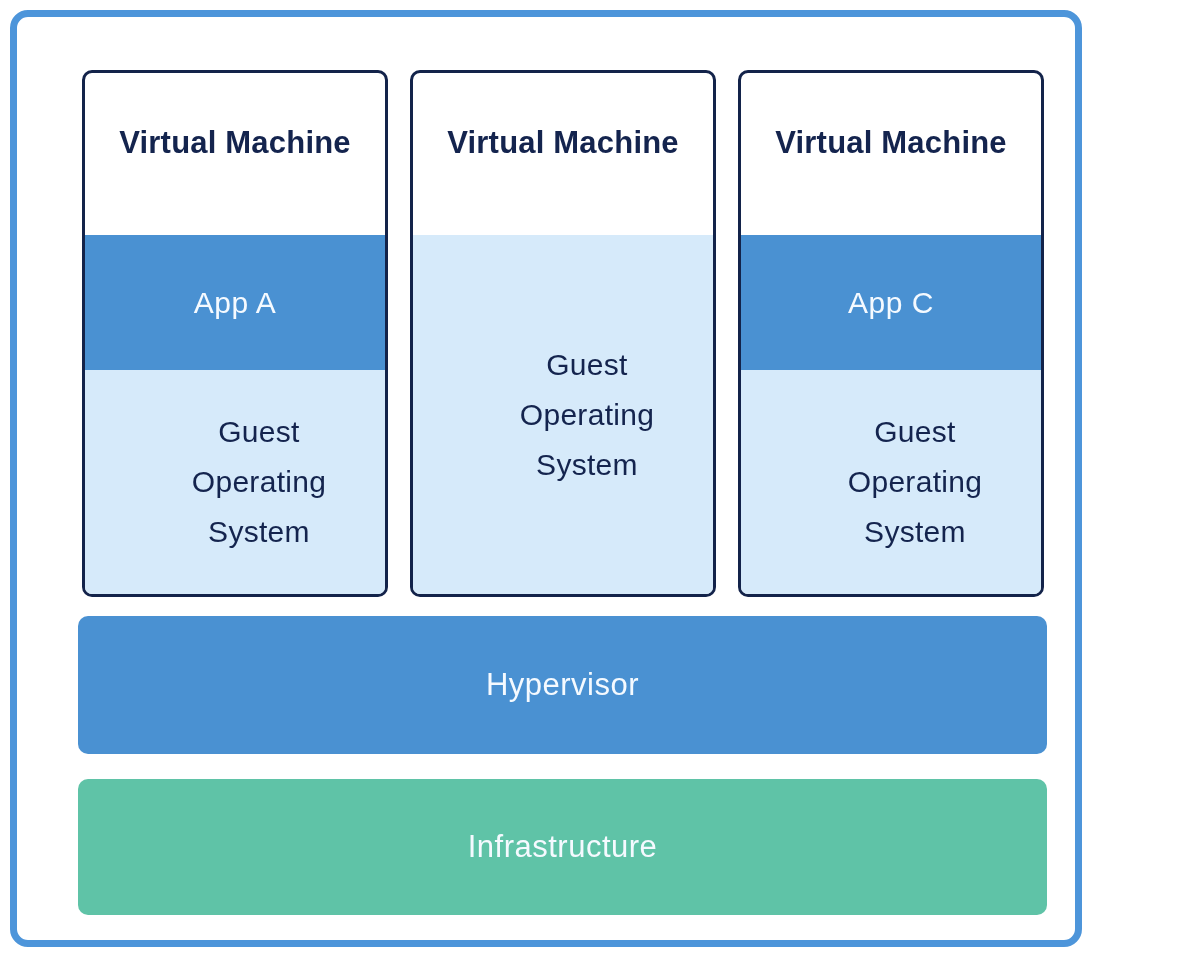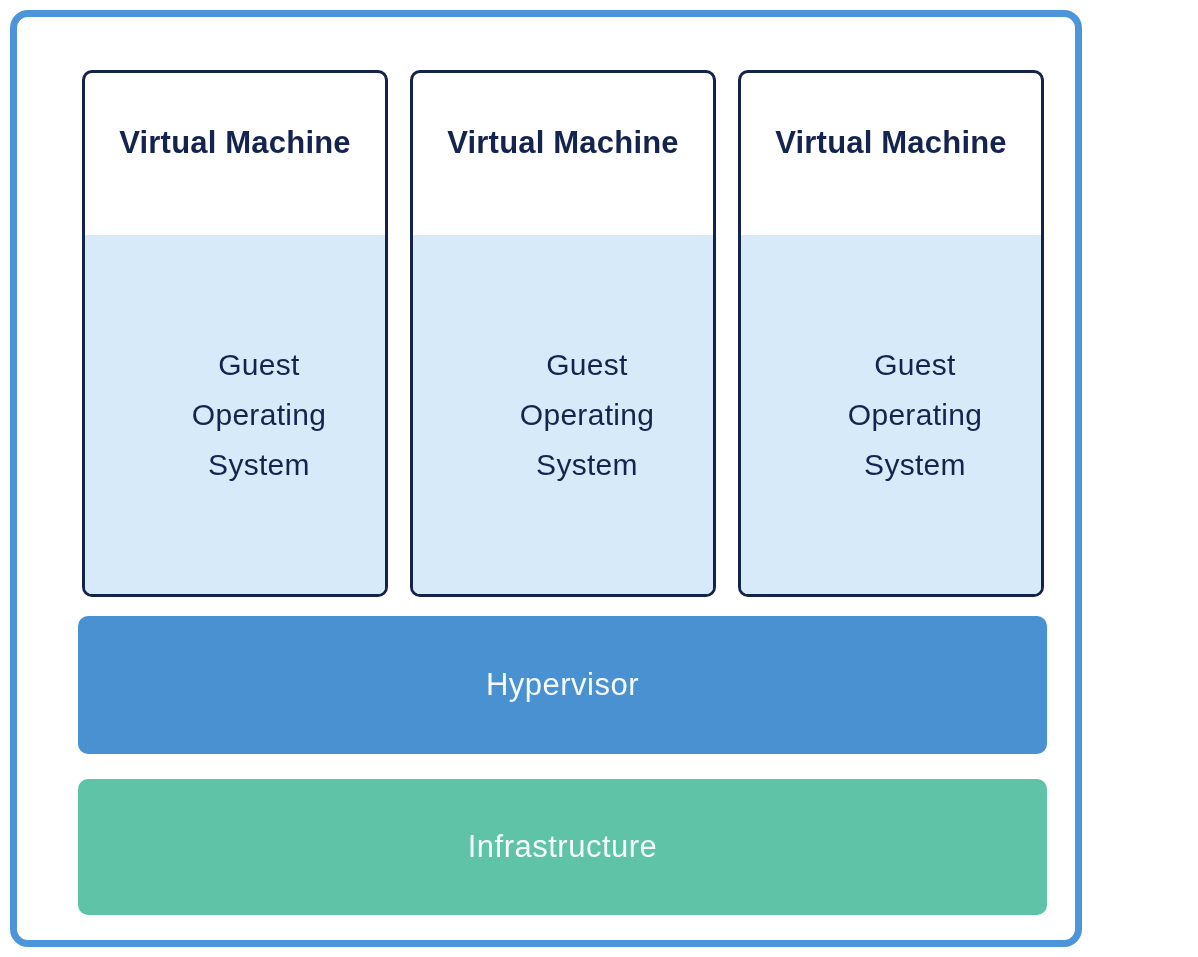--- a/index.html
+++ b/index.html
@@ -105,34 +105,36 @@
   }
 </style>
 </head>
 <body>
 
 <div class="canvas">
   <div class="frame">
 
     <div class="vm vm-1">
       <div class="vm-title">Virtual Machine</div>
+      <div class="vm-app">App A</div>
       <div class="vm-os">Guest
 Operating
 System</div>
     </div>
 
     <div class="vm vm-2">
       <div class="vm-title">Virtual Machine</div>
       <div class="vm-os">Guest
 Operating
 System</div>
     </div>
 
     <div class="vm vm-3">
       <div class="vm-title">Virtual Machine</div>
+      <div class="vm-app">App C</div>
       <div class="vm-os">Guest
 Operating
 System</div>
     </div>
 
     <div class="layer layer-infrastructure">Infrastructure</div>
     <div class="layer layer-hypervisor">Hypervisor</div>
 
   </div>
 </div>

